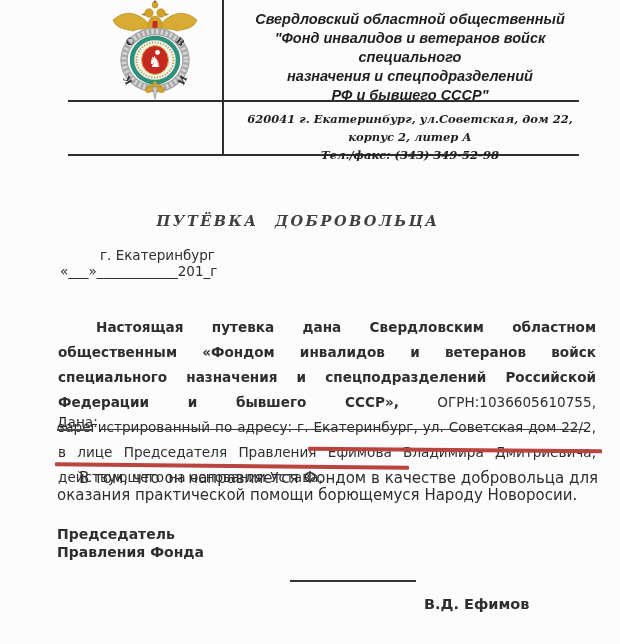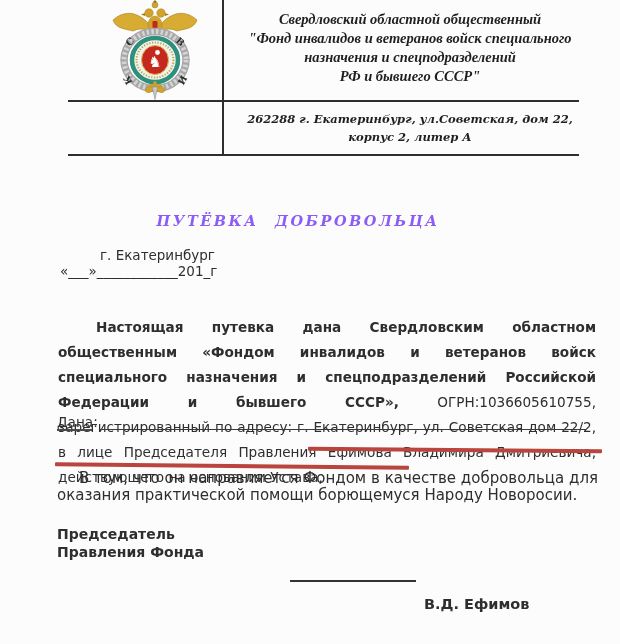--- a/index.html
+++ b/index.html
@@ -10,42 +10,42 @@
     font-family:"DejaVu Sans","Liberation Sans",sans-serif;
     color:#2e2e2e;
     overflow:hidden;
   }
   
   .emblem{position:absolute;left:104px;top:0;width:102px;height:100px;}
   .vline{position:absolute;left:222px;top:0;width:2px;height:156px;background:#2e2e2e;}
   .org-block{
     position:absolute;left:236px;top:10px;width:348px;
     text-align:center;
-    font-family:Liberation Serif, serif;
+    font-family:Liberation Sans, sans-serif;
     font-style:italic;font-weight:bold;
     font-size:14.5px;line-height:19px;color:#1f1f1f;
   }
   .hr{position:absolute;left:68px;width:511px;height:2px;background:#2e2e2e;}
   .hr.hr1{top:100px;}
   .hr.hr2{top:154px;}
   .address-block{
     position:absolute;left:236px;top:110px;width:348px;
     text-align:center;
     font-family:"DejaVu Serif","Liberation Serif",serif;
     font-style:italic;font-weight:bold;
     font-size:11.5px;line-height:18px;color:#1f1f1f;
   }
   
   .doc-title{
     position:absolute;left:88px;top:212px;width:420px;
     text-align:center;
     font-family:"DejaVu Serif","Liberation Serif",serif;
     font-style:italic;font-weight:bold;
     font-size:14.5px;letter-spacing:2.5px;word-spacing:9px;
-    color:#8b5cf6;
+    color:#404040;
   }
   .city-line{position:absolute;left:100px;top:247px;font-size:13.5px;}
   .date-line{position:absolute;left:60px;top:263px;font-size:13.5px;white-space:pre;}
   
   .para1{
     position:absolute;left:58px;top:301px;width:538px;
     font-size:13.6px;line-height:25px;
     text-align:justify;text-indent:38px;
   }
   .para1 b{font-weight:bold;}
@@ -133,21 +133,22 @@
   <div class="hr hr2"></div>
 
   <div class="org-block">
     <div>Свердловский областной общественный</div>
     <div>"Фонд инвалидов и ветеранов войск специального</div>
     <div>назначения и спецподразделений</div>
     <div>РФ и бывшего СССР"</div>
   </div>
 
   <div class="address-block">
-    <div>262288 г. Екатеринбург, ул.Советская, дом 22, корпус 2, литер А</div>
+    <div>620041 г. Екатеринбург, ул.Советская, дом 22, корпус 2, литер А</div>
+    <div>Тел./факс: (343) 349-52-98</div>
   </div>
 
   <div class="doc-title">ПУТЁВКА ДОБРОВОЛЬЦА</div>
 
   <div class="city-line">г. Екатеринбург</div>
   <div class="date-line">«___»____________201_г</div>
 
   <p class="para1"><b>Настоящая путевка дана Свердловским областном общественным «Фондом инвалидов и ветеранов войск специального назначения и спецподразделений Российской Федерации и бывшего СССР»,</b><span> ОГРН:1036605610755, зарегистрированный по адресу: г. Екатеринбург, ул. Советская дом 22/2, в лице Председателя Правления Ефимова Владимира Дмитриевича, действующего на основании Устава,</span></p>
 
   <div class="dana-row">

